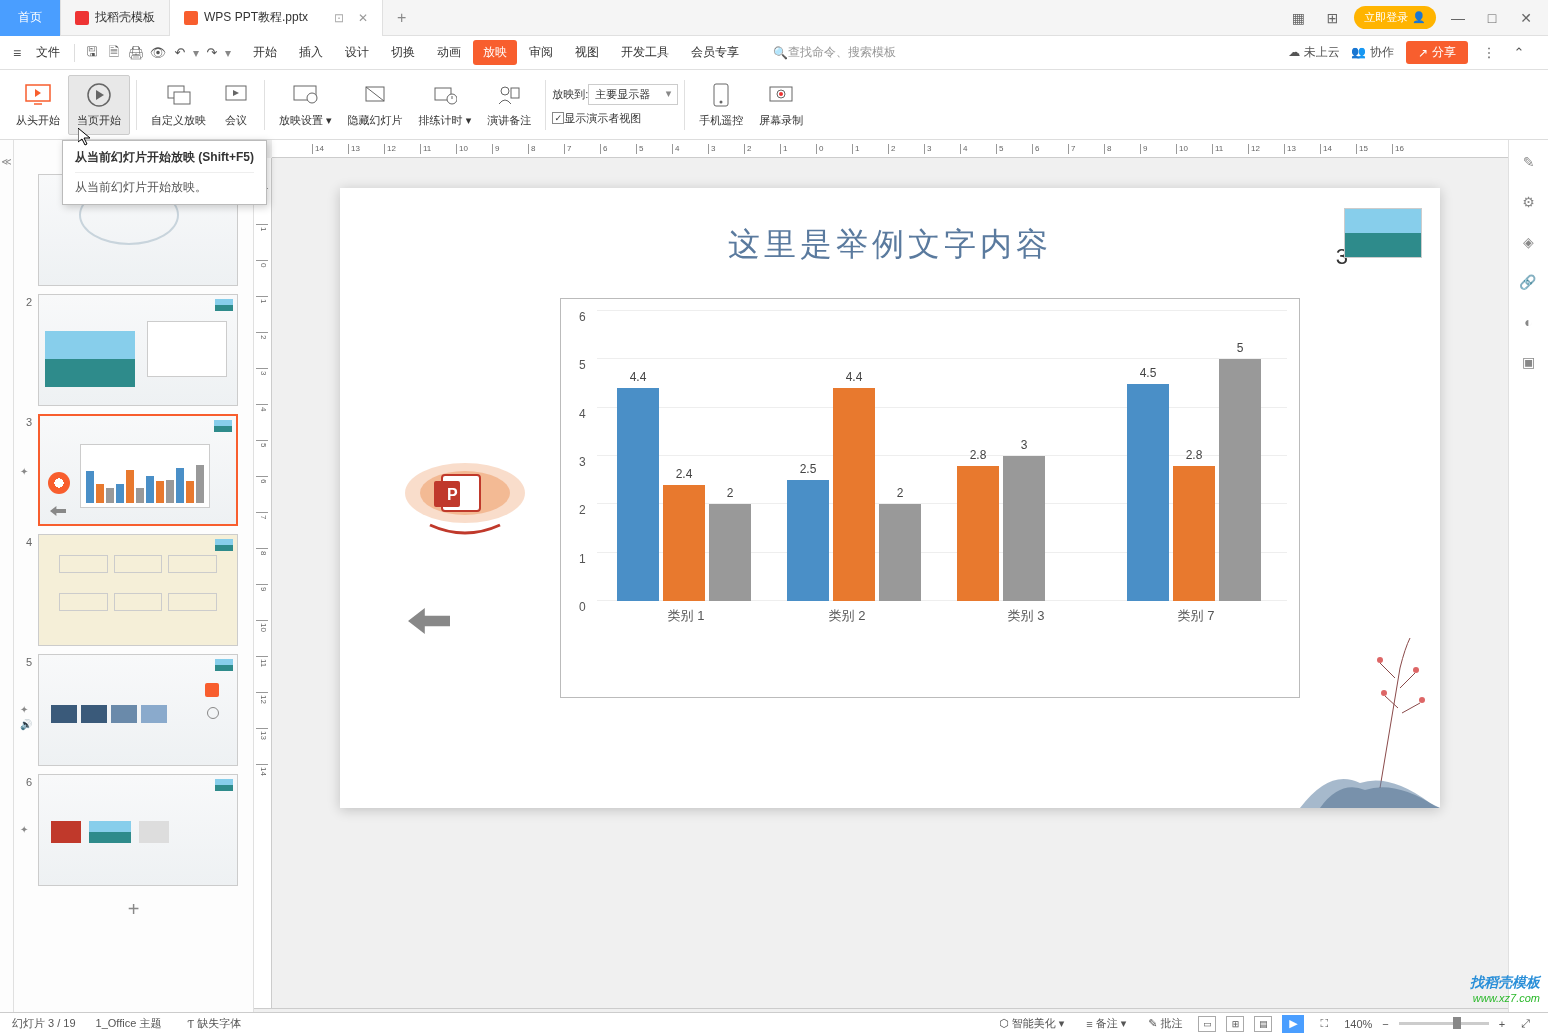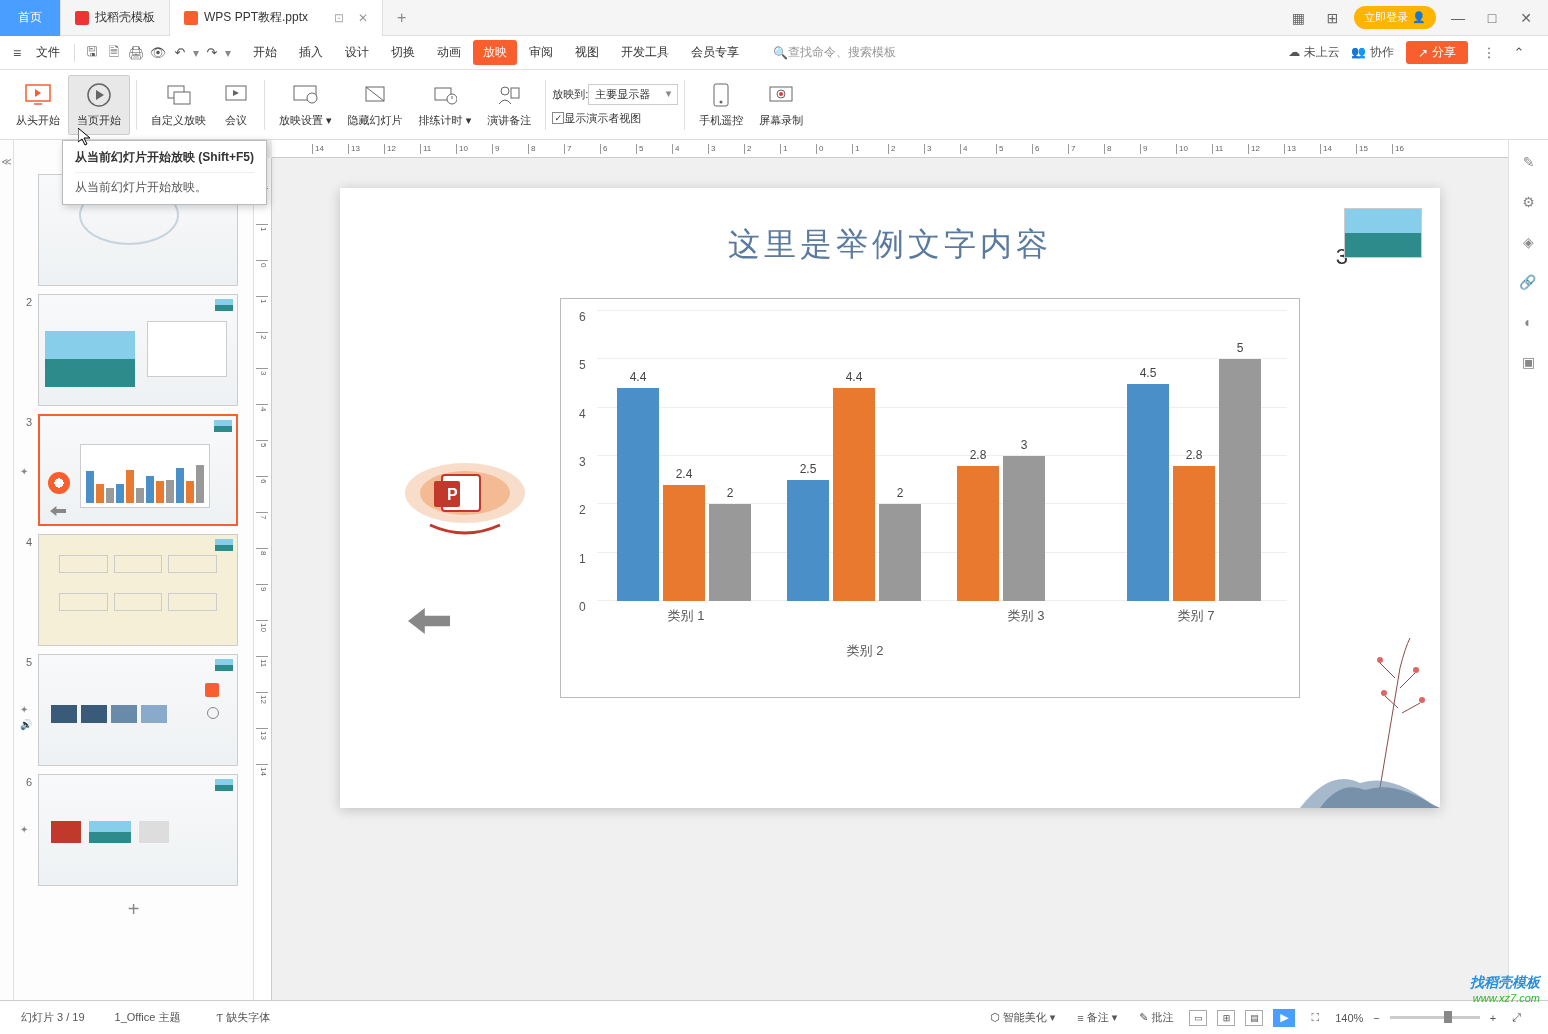--- a/index.html
+++ b/index.html
@@ -92,21 +92,21 @@
 .bar.s1 { background:#4a8fc7; }
 .bar.s2 { background:#e8792e; }
 .bar.s3 { background:#999; }
 .x-labels { position:absolute; left:24px; right:0; bottom:4px; height:20px; }
 .x-lbl { position:absolute; font-size:13px; color:#555; transform:translateX(-50%);text-align:center; }
 
 
 .notes-bar { height: 30px; border-top: 1px solid #ccc; background:#fff; display:flex; align-items:center; padding: 0 12px; font-size:12px; color:#555; }
 
 
-.status-bar { height: 34px; border-top: 1px solid #ccc; display:flex; align-items:center; padding: 0 21px; font-size:11px; color:#555; gap:30px; position:absolute; bottom:0; left:0; right:0; background:#fff; }
+.status-bar { height: 22px; border-top: 1px solid #ccc; display:flex; align-items:center; padding: 0 12px; font-size:11px; color:#555; gap:20px; position:absolute; bottom:0; left:0; right:0; background:#fff; }
 .status-right { margin-left:auto; display:flex; align-items:center; gap:10px; }
 .st-btn { padding: 2px 6px; cursor:pointer; display:flex; align-items:center; gap:3px; }
 .view-btn { width: 18px; height: 16px; border:1px solid #aaa; cursor:pointer; display:flex; align-items:center; justify-content:center; font-size:9px; }
 .play-btn { width: 22px; height: 18px; background:#4a9eff; color:#fff; display:flex; align-items:center; justify-content:center; }
 .zoom-slider { width: 90px; height:3px; background:#ccc; position:relative; }
 .zoom-thumb { position:absolute; width:8px; height:12px; background:#888; top:-5px; left:60%; }
 
 
 .rsidebar { width: 40px; border-left:1px solid #e0e0e0; display:flex; flex-direction:column; align-items:center; padding-top:12px; gap:20px; color:#888; }
 .rs-icon { width:20px; height:20px; cursor:pointer; display:flex; align-items:center; justify-content:center; font-size:14px; }
@@ -544,21 +544,21 @@
                     <div class="bar s2" style="height: 135.333px;">
                       <div class="lbl">2.8</div>
                     </div>
                     <div class="bar s3" style="height: 241.667px;">
                       <div class="lbl">5</div>
                     </div>
                   </div>
                 </div>
                 <div class="x-labels">
                   <div class="x-lbl" style="left: 89px;">类别 1</div>
-                  <div class="x-lbl" style="left: 268px; margin-top: 35px;">类别 2</div>
+                  <div class="x-lbl" style="left: 250px;">类别 2</div>
                   <div class="x-lbl" style="left: 429px;">类别 3</div>
                   <div class="x-lbl" style="left: 599px;">类别 7</div>
                 </div>
               </div>
           </div>
         </div>
       </div>
     </div>
     <div style="height:14px;background:#f0f0f0;border-top:1px solid #ccc;"></div>
     <div class="notes-bar">这里是举例备注内容。这里是举例备注内容。</div>

